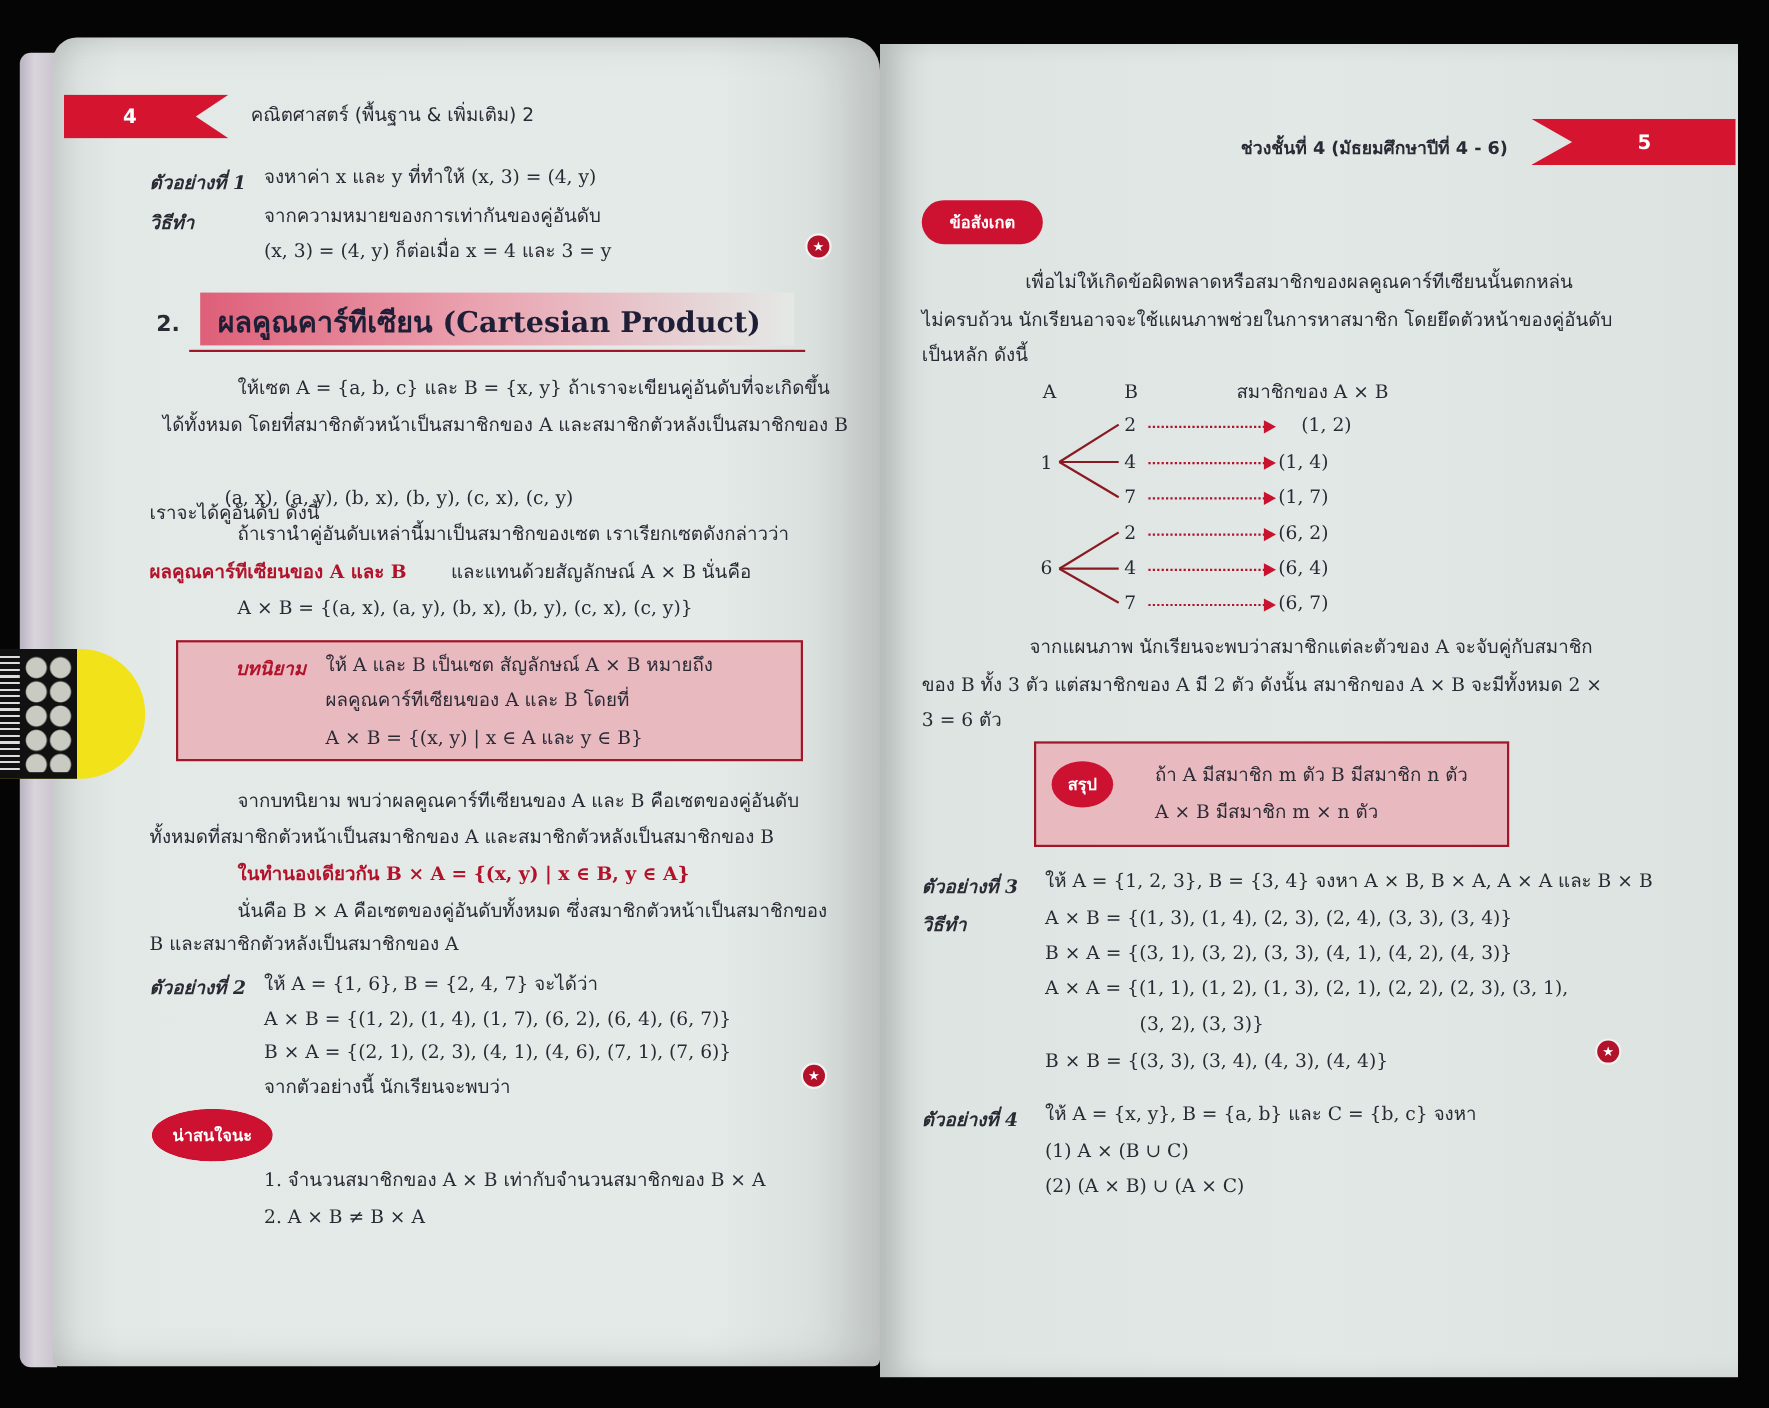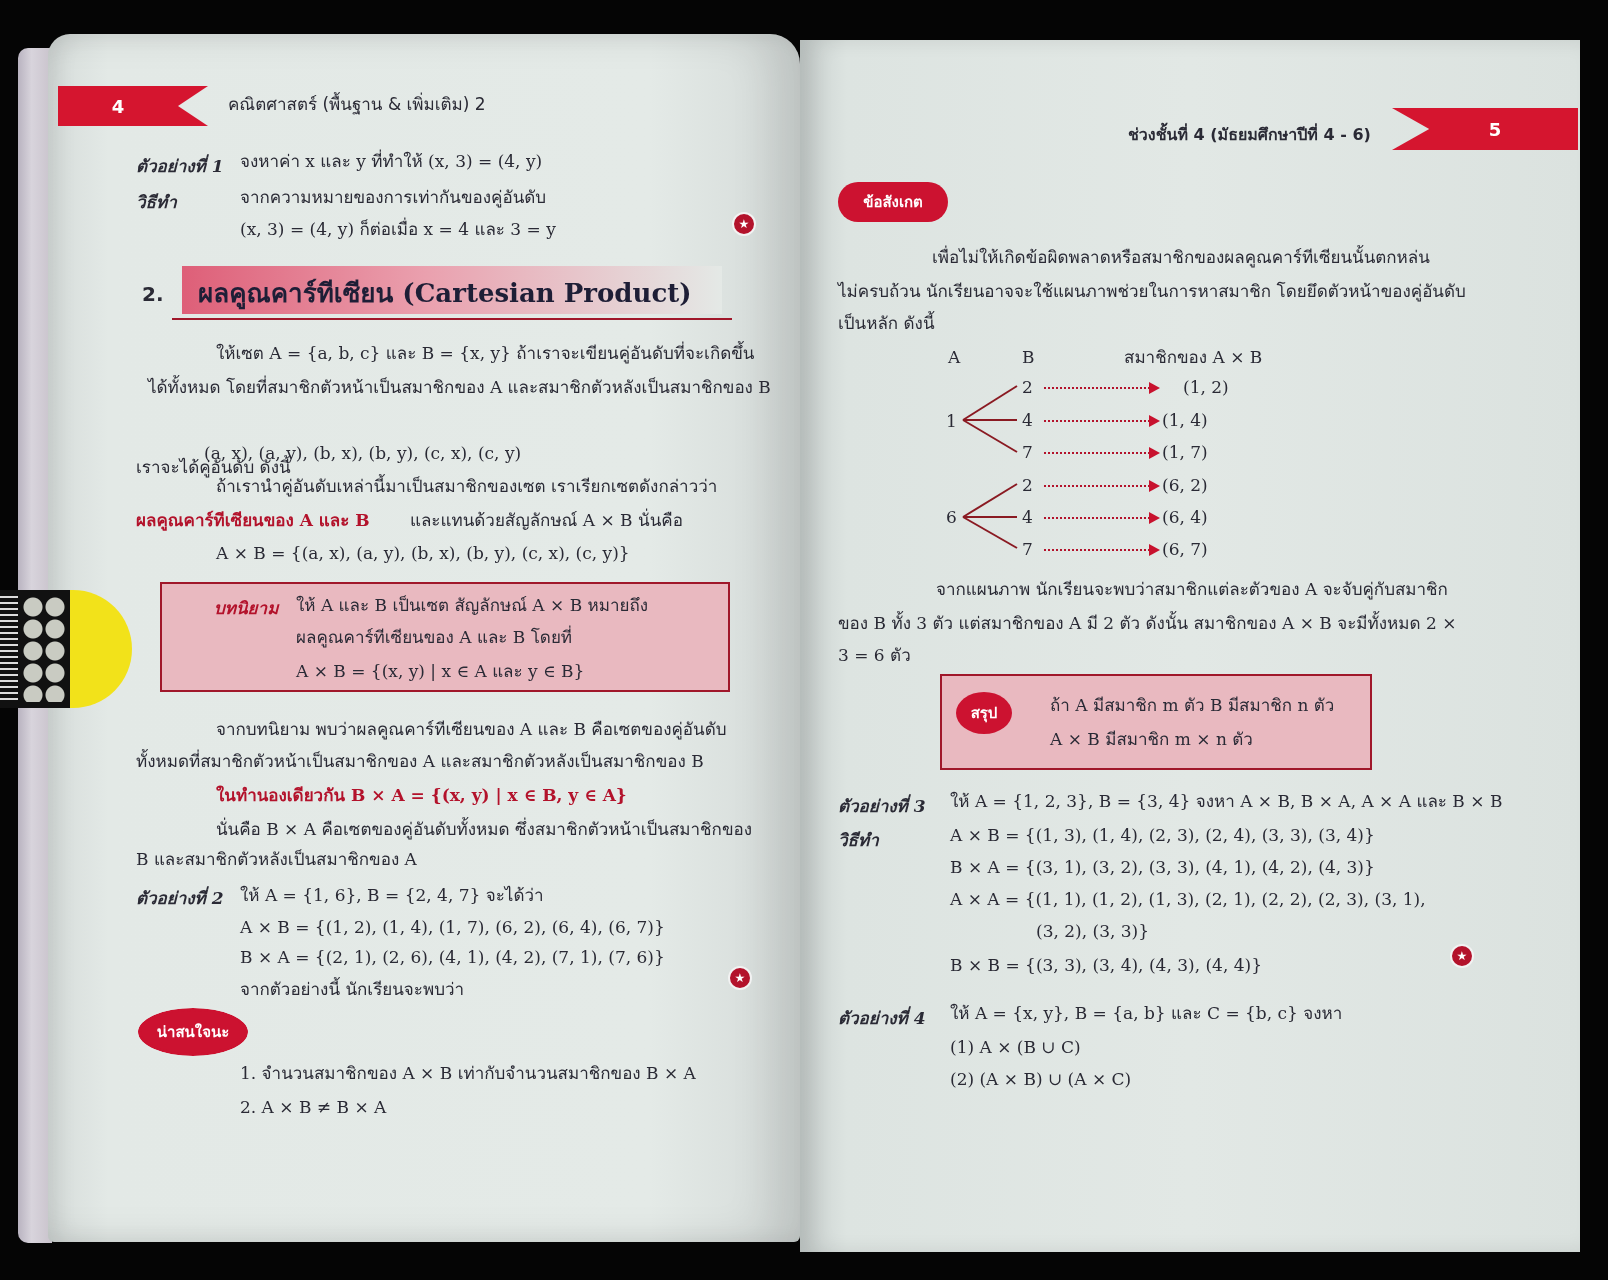--- a/index.html
+++ b/index.html
@@ -68,21 +68,21 @@
 
 <div class="abs t" style="left:216px;top:718px;">จากบทนิยาม พบว่าผลคูณคาร์ทีเซียนของ A และ B คือเซตของคู่อันดับ</div>
 <div class="abs t" style="left:136px;top:750px;">ทั้งหมดที่สมาชิกตัวหน้าเป็นสมาชิกของ A และสมาชิกตัวหลังเป็นสมาชิกของ B</div>
 <div class="abs t red" style="left:216px;top:784px;">ในทำนองเดียวกัน B × A = {(x, y) | x ∈ B, y ∈ A}</div>
 <div class="abs t" style="left:216px;top:818px;">นั่นคือ B × A คือเซตของคู่อันดับทั้งหมด ซึ่งสมาชิกตัวหน้าเป็นสมาชิกของ</div>
 <div class="abs t" style="left:136px;top:848px;">B และสมาชิกตัวหลังเป็นสมาชิกของ A</div>
 
 <div class="abs lab" style="left:136px;top:884px;text-align:center;">ตัวอย่างที่ 2</div>
 <div class="abs t" style="left:240px;top:884px;">ให้ A = {1, 6}, B = {2, 4, 7} จะได้ว่า</div>
 <div class="abs t" style="left:240px;top:916px;">A × B = {(1, 2), (1, 4), (1, 7), (6, 2), (6, 4), (6, 7)}</div>
-<div class="abs t" style="left:240px;top:946px;">B × A = {(2, 1), (2, 6), (4, 1), (4, 2), (7, 1), (7, 6)}</div>
+<div class="abs t" style="left:240px;top:946px;">B × A = {(2, 1), (2, 3), (4, 1), (4, 6), (7, 1), (7, 6)}</div>
 <div class="abs t" style="left:240px;top:978px;">จากตัวอย่างนี้ นักเรียนจะพบว่า</div>
 <div class="star" style="left:728px;top:966px;">★</div>
 
 <div class="badge" style="left:138px;top:1008px;width:104px;height:42px;border-radius:50%;border:3px dotted #cc1230;outline:2px solid #e4eae7;">
   <span>น่าสนใจนะ</span>
 </div>
 <div class="abs t" style="left:240px;top:1062px;">1.  จำนวนสมาชิกของ A × B เท่ากับจำนวนสมาชิกของ B × A</div>
 <div class="abs t" style="left:240px;top:1096px;">2.  A × B ≠ B × A</div>
 
 <div class="clip">

